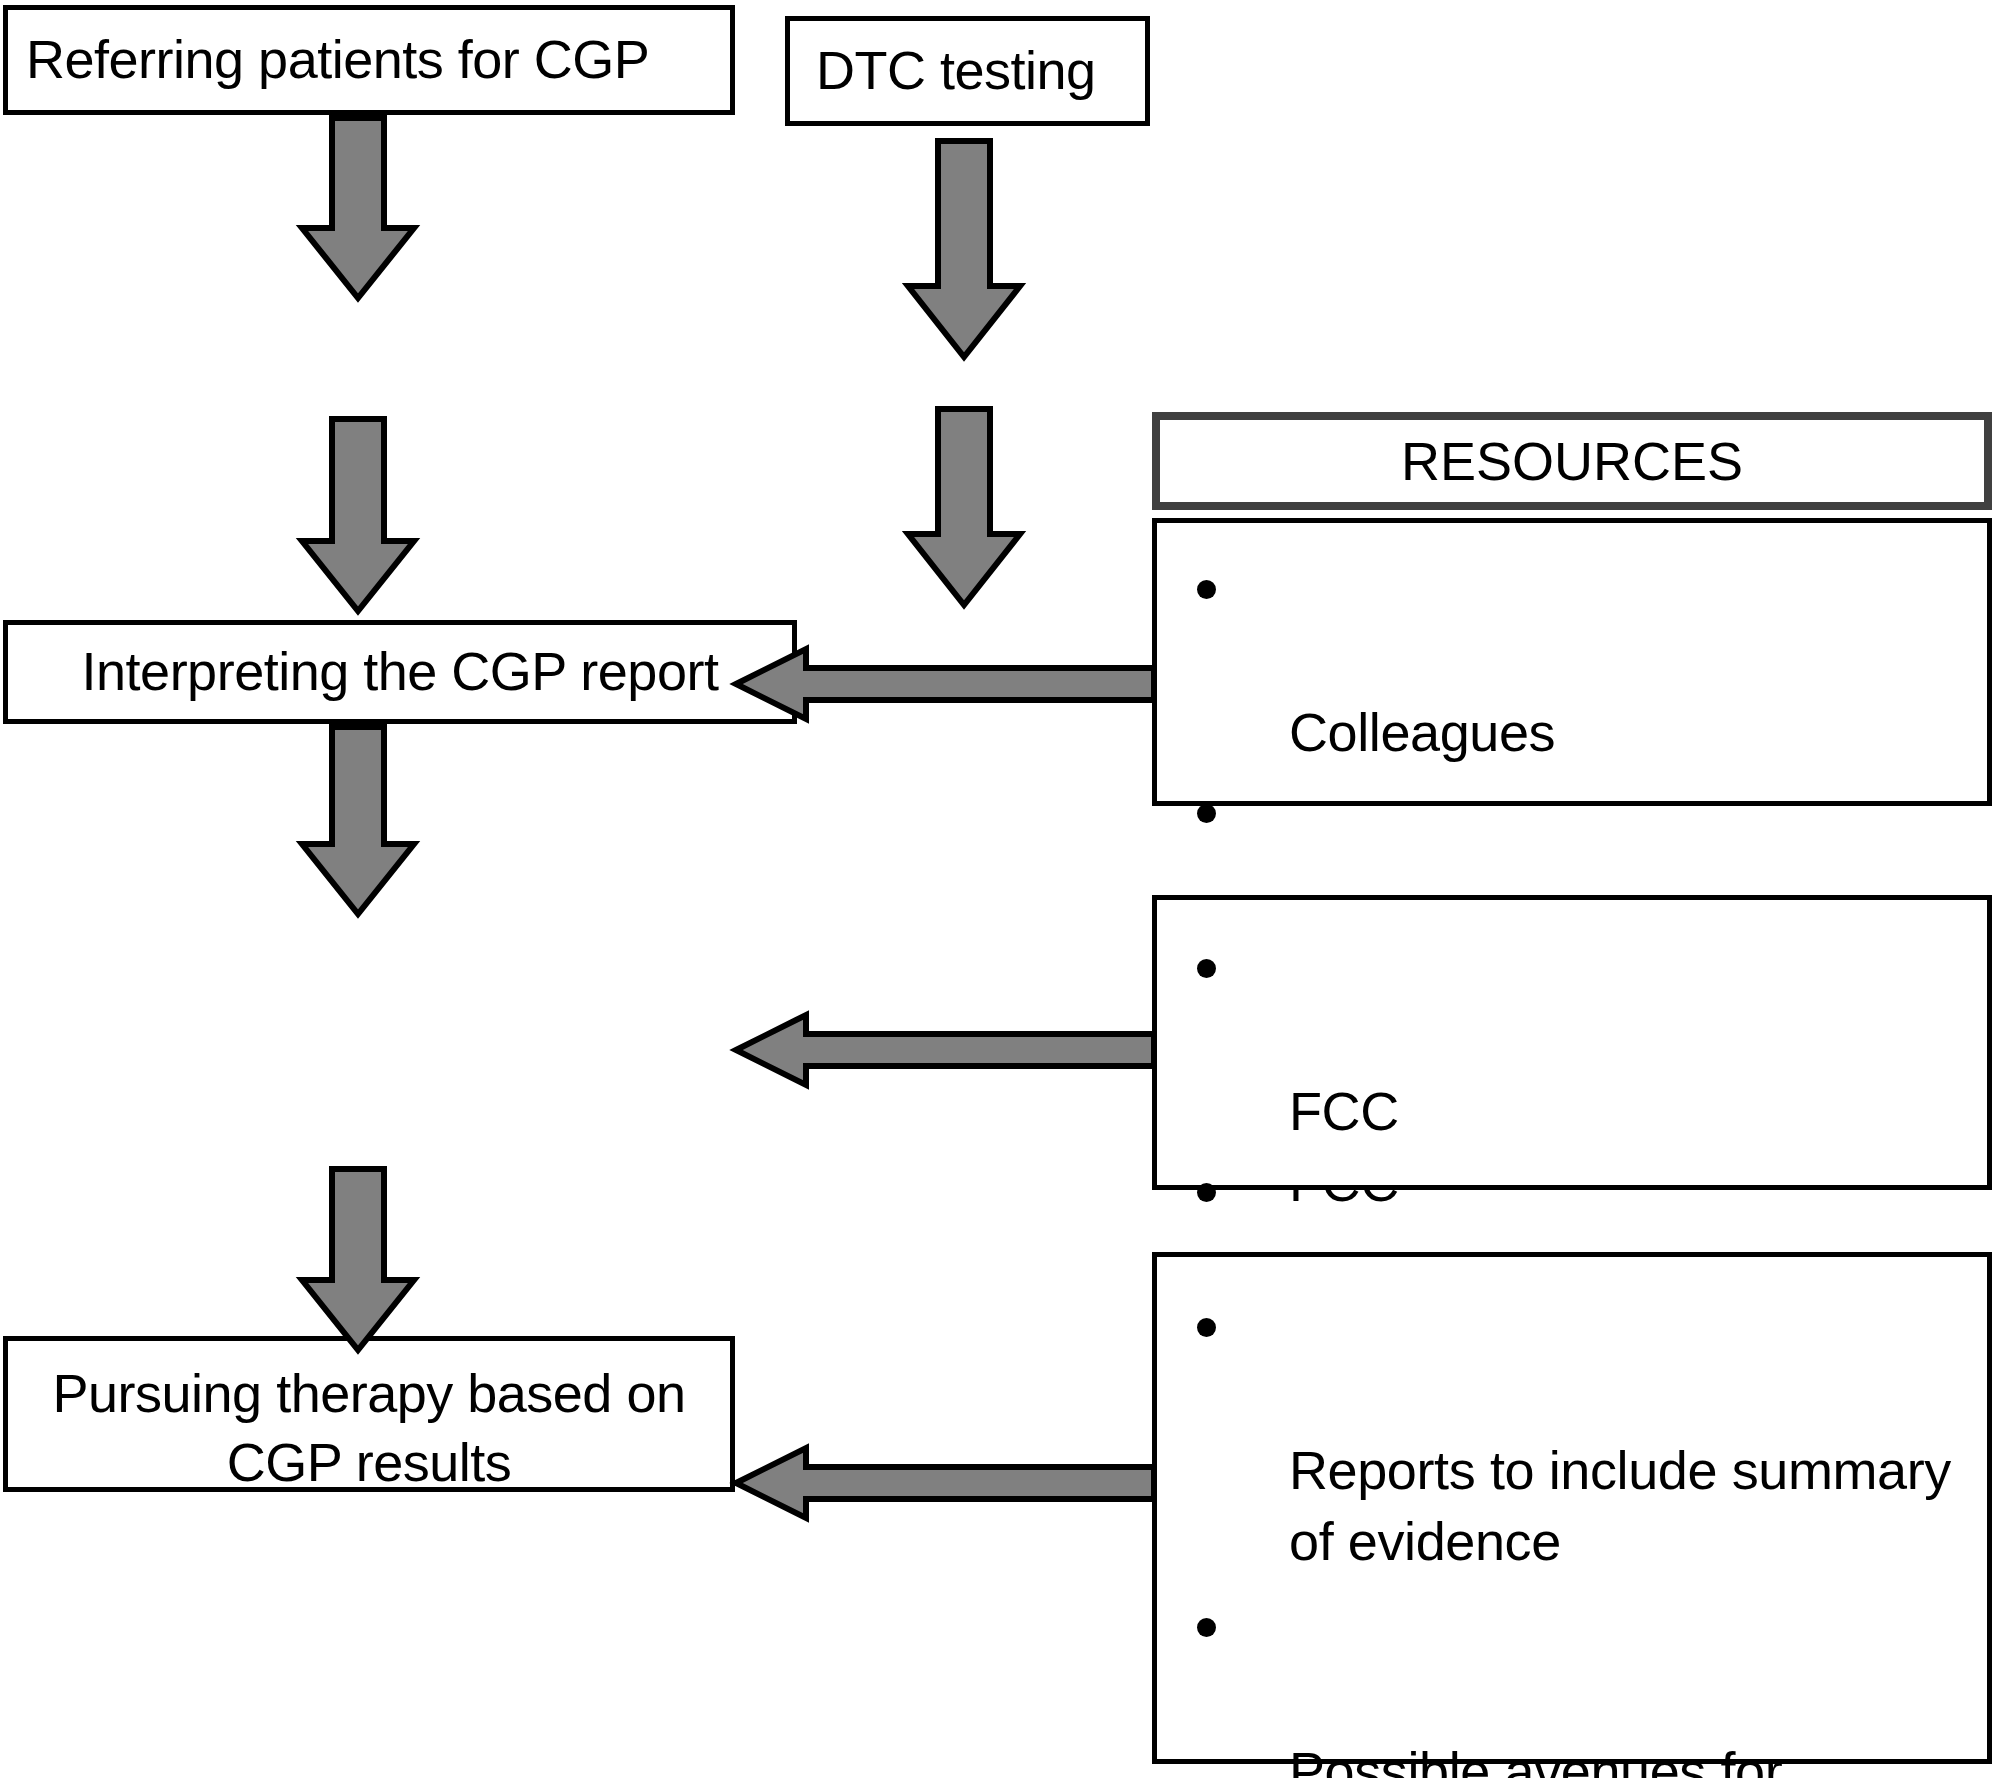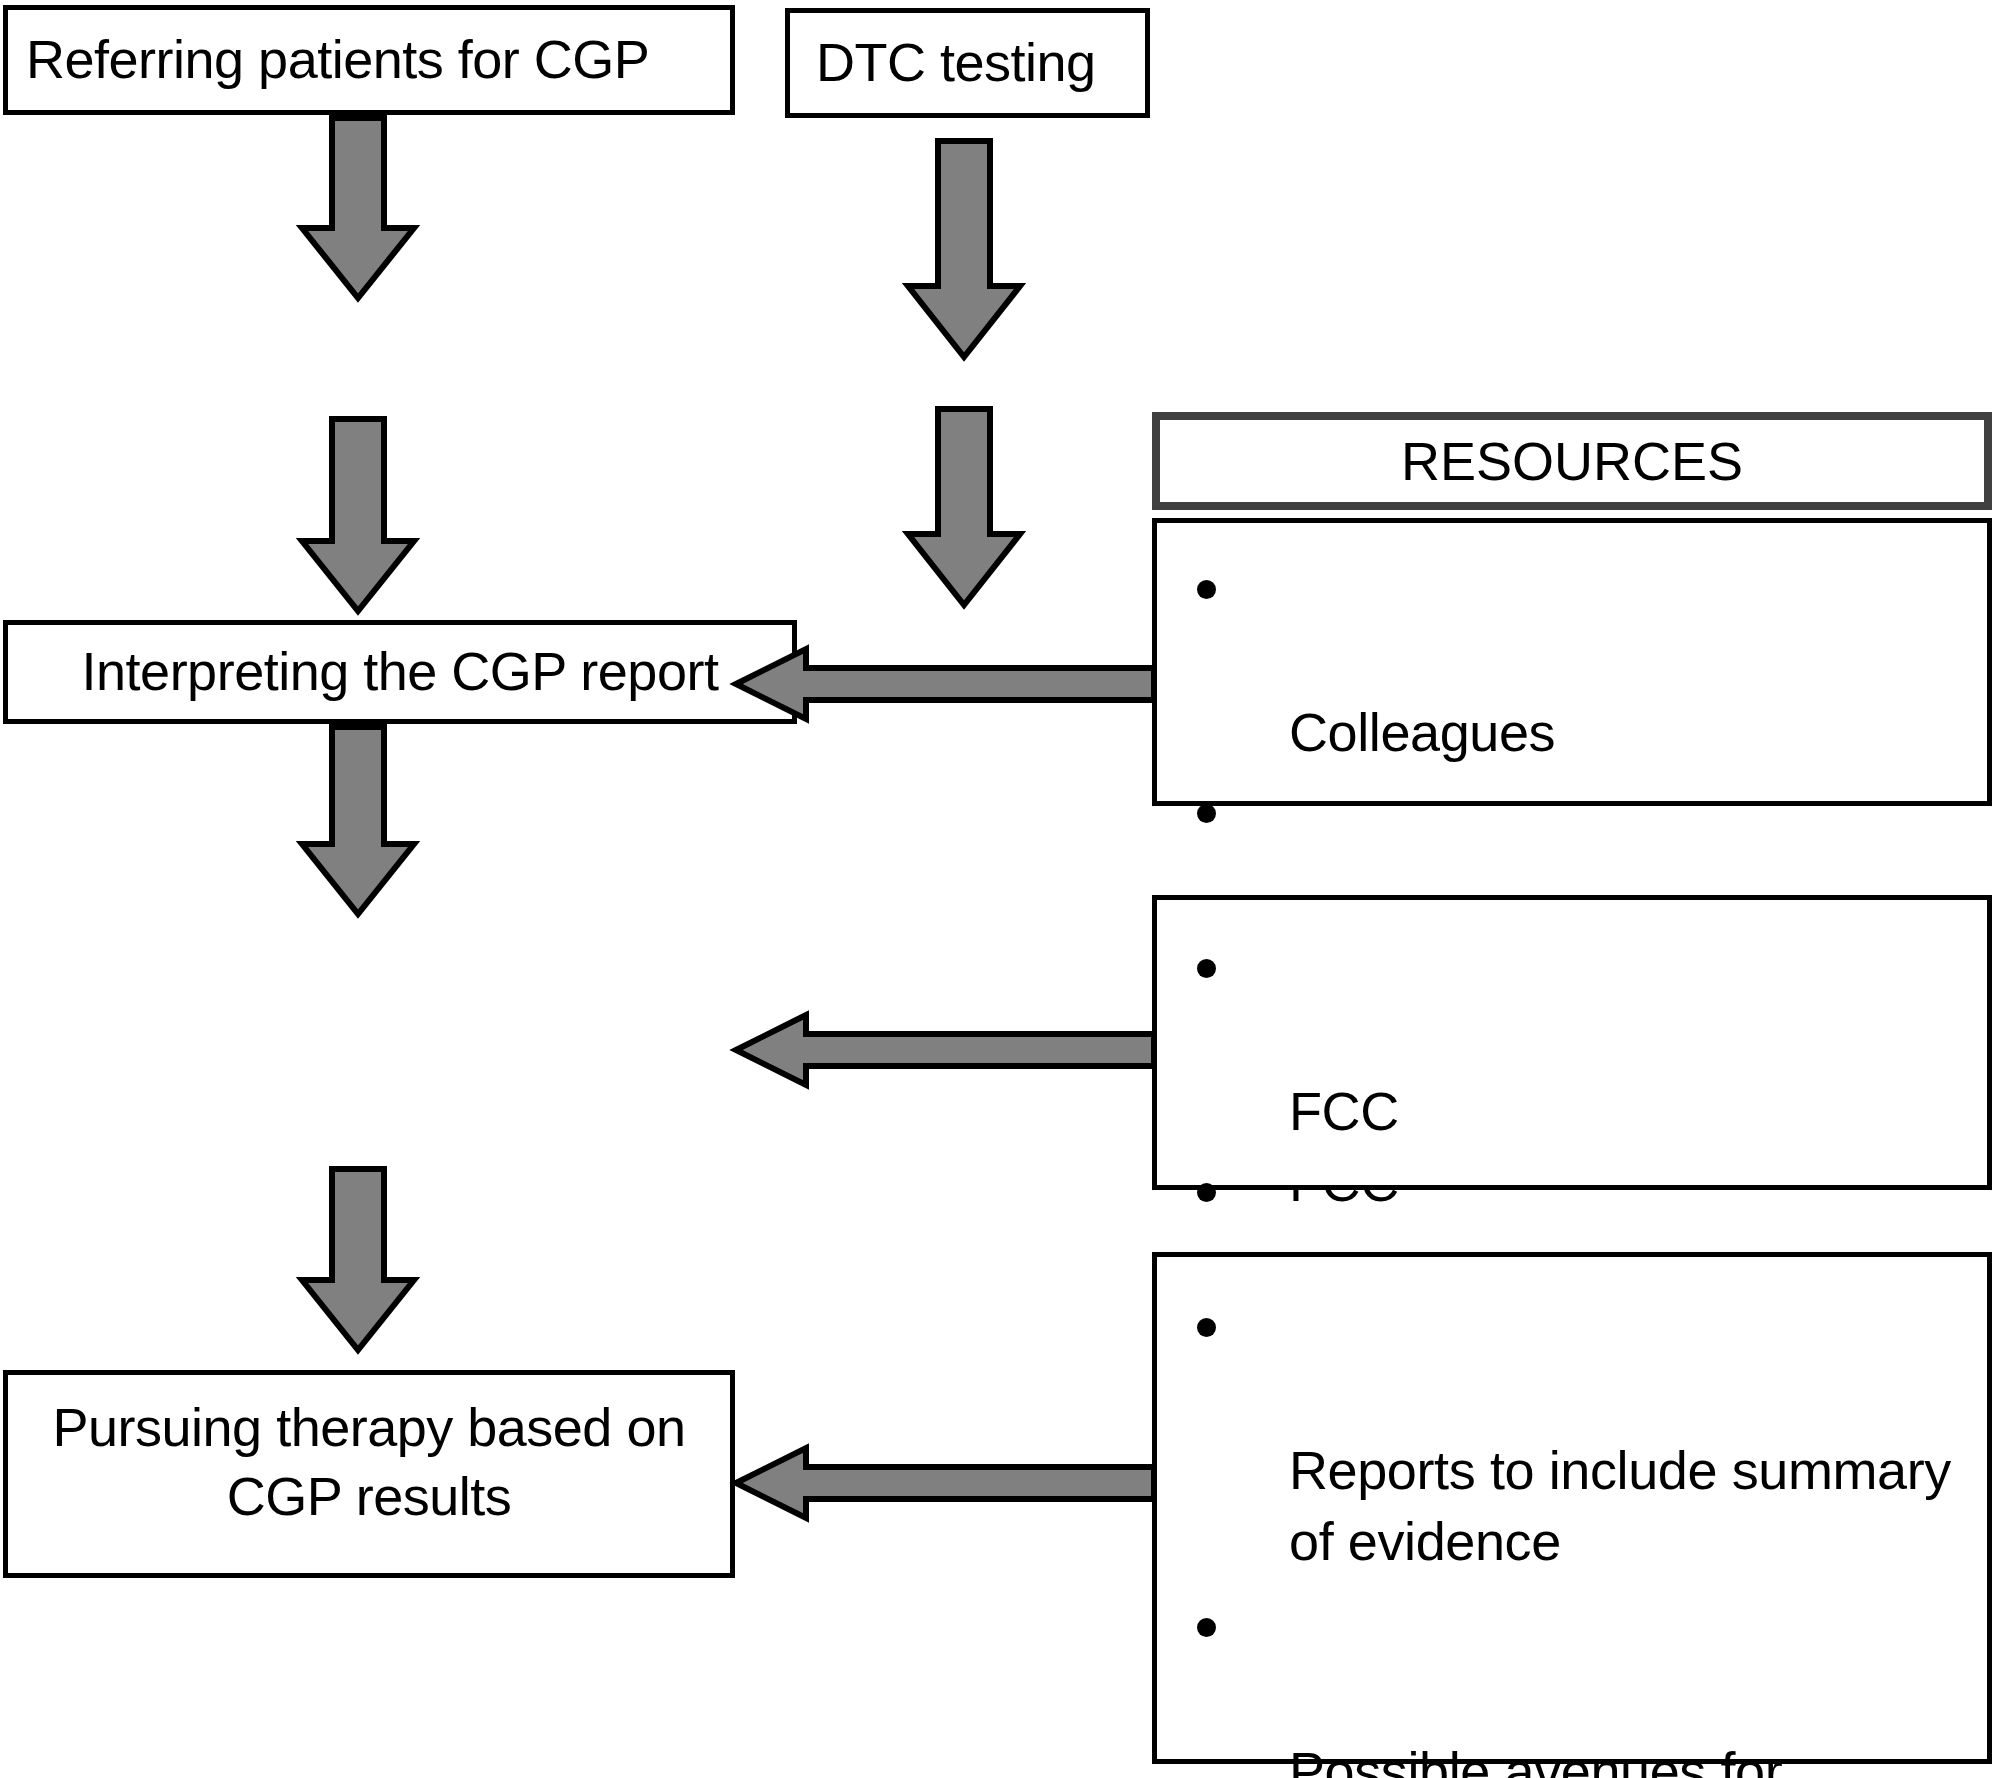--- a/index.html
+++ b/index.html
@@ -88,31 +88,31 @@
 </style>
 </head>
 <body>
 
 <div id="canvas">
 
   <div class="node-box" style="left:3px; top:5px; width:732px; height:110px; justify-content:flex-start;">
     <span class="node-text" style="">Referring patients for CGP</span>
   </div>
 
-  <div class="node-box" style="left:785px; top:8px; width:365px; height:110px; justify-content:flex-start;">
+  <div class="node-box" style="left:785px; top:16px; width:365px; height:110px; justify-content:flex-start;">
     <span class="node-text" style="padding-left:26px;">DTC testing</span>
   </div>
 
 
   <div class="node-box" style="left:3px; top:620px; width:794px; height:104px;">
     <span class="node-text">Interpreting the CGP report</span>
   </div>
 
 
-  <div class="node-box" style="left:3px; top:1370px; width:732px; height:208px; align-items:flex-start;justify-content:center;">
+  <div class="node-box" style="left:3px; top:1336px; width:732px; height:156px; align-items:flex-start;justify-content:center;">
     <span class="node-text" style="padding-top:18px;">Pursuing therapy based on
 CGP results</span>
   </div>
 
   <div class="res-header" style="left:1152px; top:412px; width:840px; height:98px;">
     <span>RESOURCES</span>
   </div>
 
   <div class="res-box" style="left:1152px; top:518px; width:840px; height:288px;">
     <ul class="res-list" style="padding-top:26px;">

